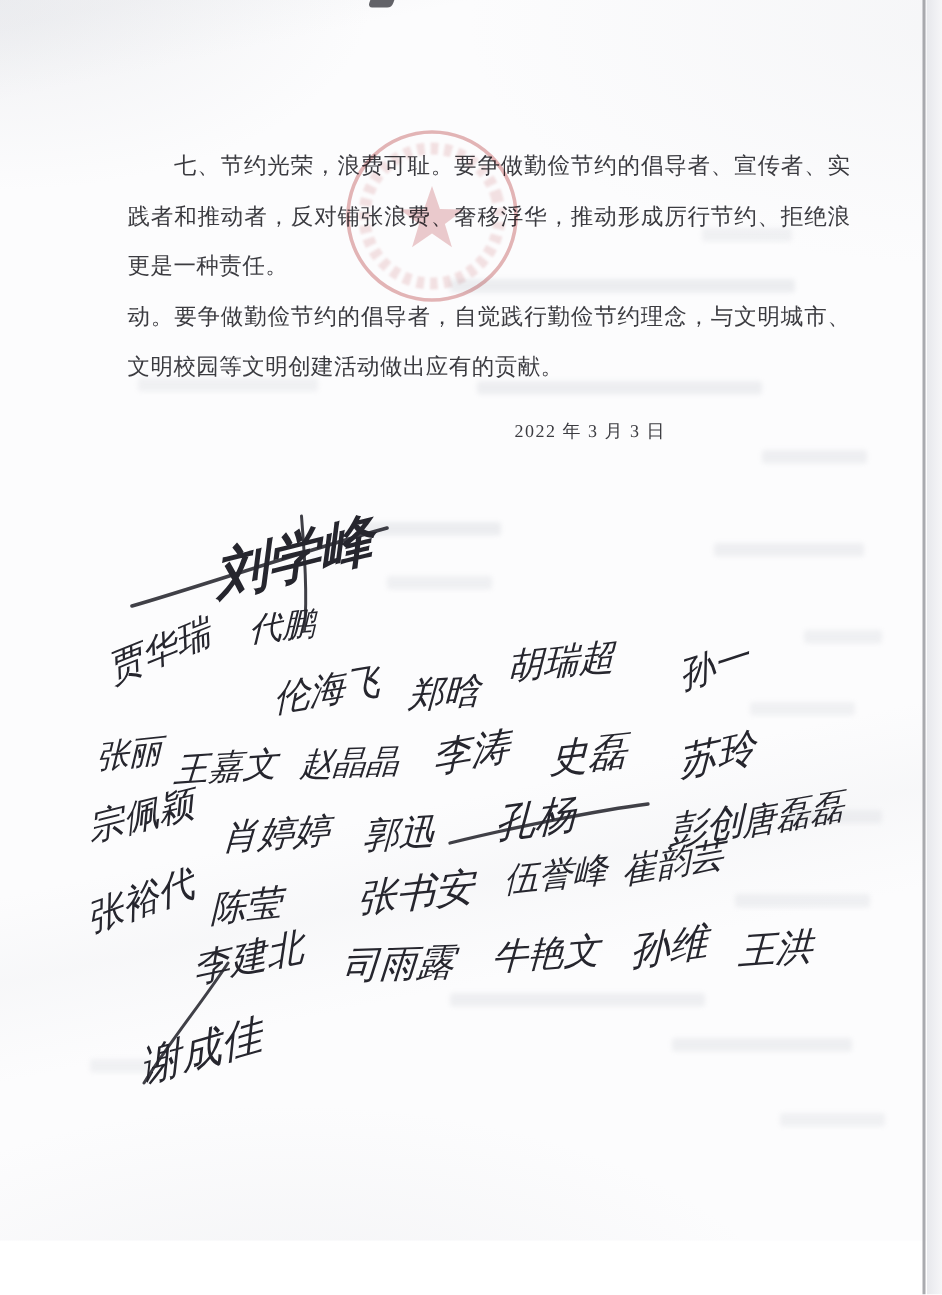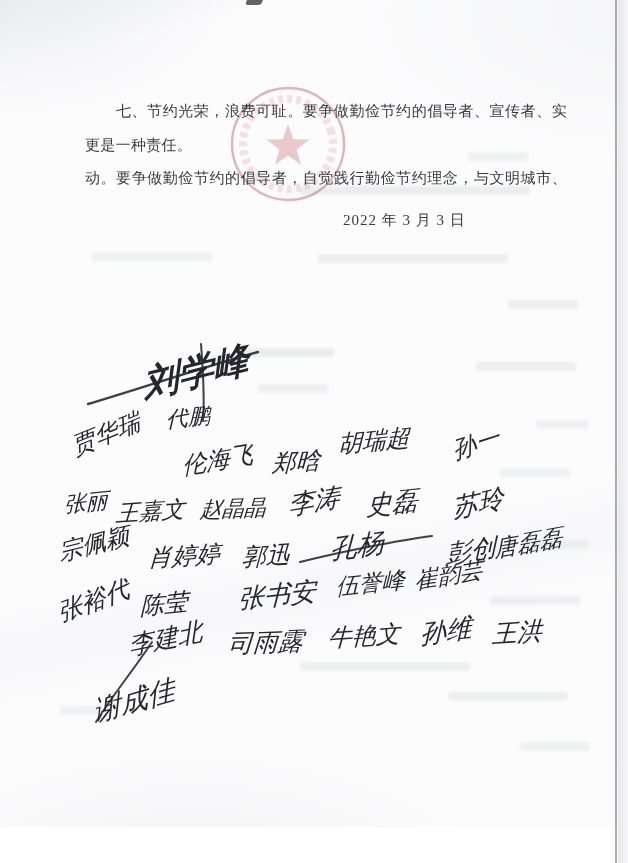--- a/index.html
+++ b/index.html
@@ -30,21 +30,21 @@
     color:#3b3b40;font-size:15px;letter-spacing:.3px;
   }
   .line{
     height:33.5px;line-height:33.5px;white-space:nowrap;
     text-align:justify;text-align-last:justify;
   }
   .line.indent{padding-left:31px;}
   .line.last{text-align-last:left;white-space:normal;}
   .dateline{
     height:33.5px;line-height:33.5px;margin-top:8px;padding-left:258px;
-    color:#3b3b40;font-size:15px;letter-spacing:1px;
+    color:#3b3b40;font-size:12px;letter-spacing:1px;
   }
   
   .stamp{position:absolute;left:222px;top:80px;mix-blend-mode:multiply;pointer-events:none;}
   
   .sig{
     position:absolute;color:#26262e;white-space:nowrap;
     font-family:"DejaVu Sans","Liberation Sans",sans-serif;
     font-style:italic;
   }
   .strokes{position:absolute;left:0;top:0;pointer-events:none;}
@@ -78,22 +78,24 @@
   <div class="ghost" style="left:500px;top:468px;width:70px;opacity:.12"></div>
   <div class="ghost" style="left:526px;top:540px;width:62px;opacity:.12"></div>
   <div class="ghost" style="left:490px;top:596px;width:90px;opacity:.13"></div>
   <div class="ghost" style="left:300px;top:662px;width:170px;opacity:.14"></div>
   <div class="ghost" style="left:448px;top:692px;width:120px;opacity:.14"></div>
   <div class="ghost" style="left:520px;top:742px;width:70px;opacity:.12"></div>
   <div class="ghost" style="left:60px;top:706px;width:40px;opacity:.12"></div>
 
   <div class="textblock">
     <div class="line indent">七、节约光荣，浪费可耻。要争做勤俭节约的倡导者、宣传者、实</div>
+    <div class="line">践者和推动者，反对铺张浪费、奢移浮华，推动形成厉行节约、拒绝浪</div>
     <div class="line last">更是一种责任。</div>
     <div class="line">动。要争做勤俭节约的倡导者，自觉践行勤俭节约理念，与文明城市、</div>
+    <div class="line last">文明校园等文明创建活动做出应有的贡献。</div>
     <div class="dateline">2022 年 3 月 3 日</div>
   </div>
 
   <svg class="stamp" width="132" height="132" viewBox="0 0 132 132">
     <g opacity="0.55">
       <circle cx="66" cy="64" r="56" fill="none" stroke="#c4595c" stroke-width="2.4" opacity=".8"></circle>
       <circle cx="66" cy="64" r="45" fill="none" stroke="#c4595c" stroke-width="8" stroke-dasharray="5 4" opacity=".30" transform="rotate(-18 66 64)" style="filter:blur(.7px)"></circle>
       <path fill="#c4595c" opacity=".55" d="M66 44 L71.3 59.3 L87.5 59.6 L74.6 69.4 L79.3 84.9 L66 75.6 L52.7 84.9 L57.4 69.4 L44.5 59.6 L60.7 59.3 Z"></path>
     </g>
   </svg>

